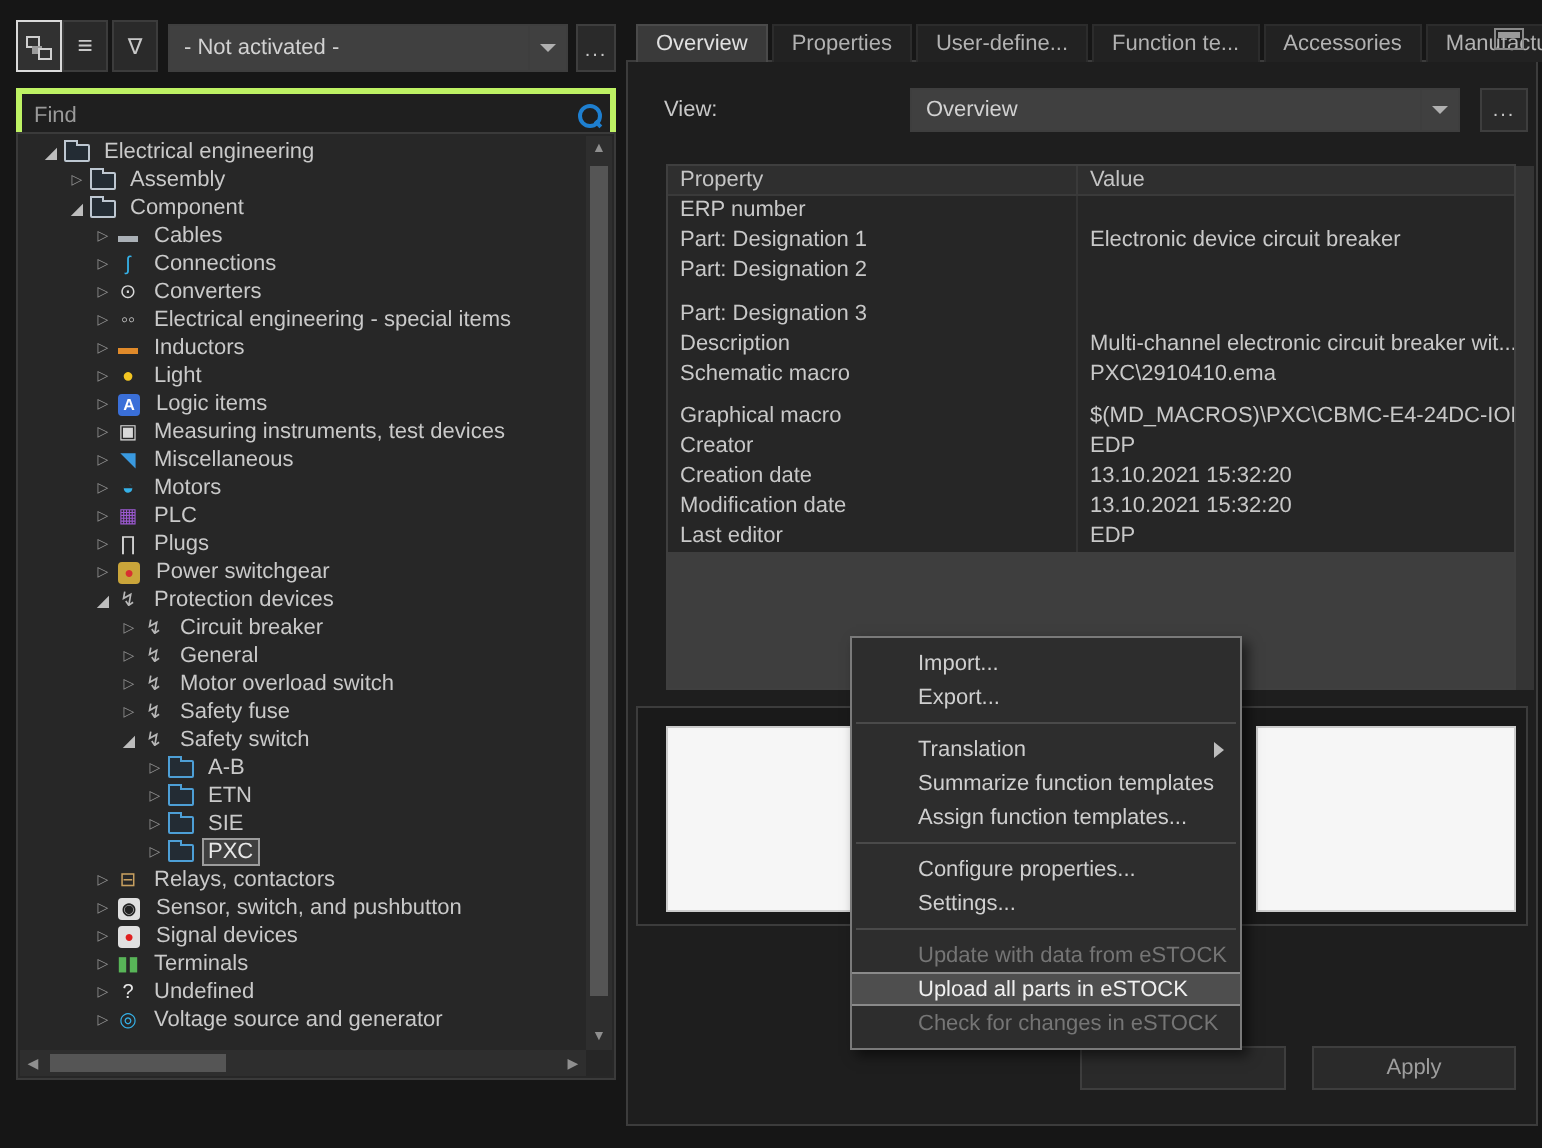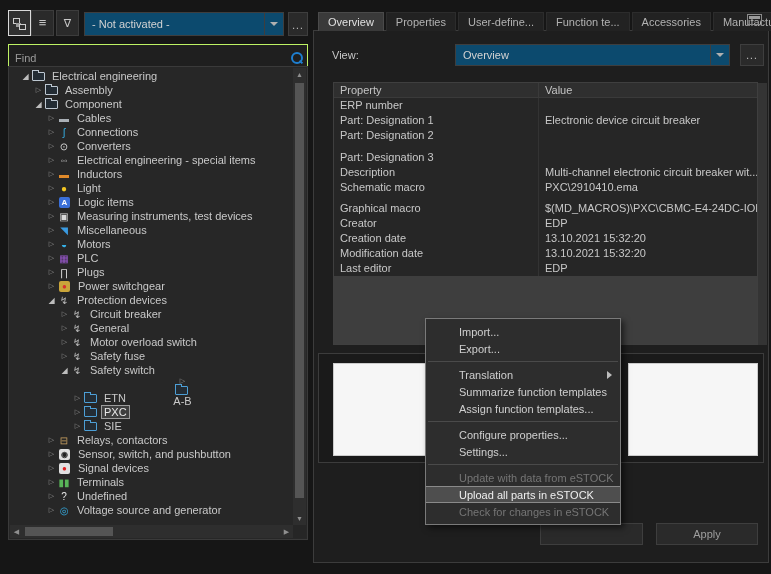--- a/index.html
+++ b/index.html
@@ -9,28 +9,28 @@
 
   
   .tbtn { position:absolute; top:10px; width:23px; height:26px; background:#2a2a2a;
     border:1px solid #3c3c3c; display:flex; align-items:center; justify-content:center; }
   .tbtn.sel { border:1px solid #dadada; background:#313131; }
   .icon-tree { position:relative; width:13px; height:11px; }
   .icon-tree::before { content:""; position:absolute; left:0; top:0; width:5px; height:4px; border:1px solid #cfcfcf; }
   .icon-tree::after { content:""; position:absolute; left:6px; top:6px; width:5px; height:4px; border:1px solid #cfcfcf; box-shadow:-4px -2px 0 -1px #9a9a9a; }
   .icon-list { color:#c8c8c8; font-size:13px; line-height:10px; }
   .icon-funnel { color:#c8c8c8; font-size:11px; }
-  .combo { position:absolute; background:#0c4a6e; border:1px solid #3e3e3e; display:flex; align-items:center; }
+  .combo { position:absolute; background:#404040; border:1px solid #3e3e3e; display:flex; align-items:center; }
   .combo .cval { flex:1; padding:0 7px; color:#d2d2d2; white-space:nowrap; overflow:hidden; }
   .combo .carrow { width:19px; align-self:stretch; border-left:1px solid #3e3e3e; display:flex; align-items:center; justify-content:center; }
   .tri-down { width:0; height:0; border-left:4px solid transparent; border-right:4px solid transparent; border-top:4px solid #b0b0b0; }
   .morebtn { position:absolute; background:#2a2a2a; border:1px solid #3e3e3e; color:#c8c8c8;
     display:flex; align-items:flex-end; justify-content:center; font-size:10px; letter-spacing:1px; padding-bottom:4px; }
   .findbox { position:absolute; left:8px; top:44px; width:300px; height:28px; background:#1f1f1f;
-    border:1px solid #bef264; display:flex; align-items:center; }
+    border:3px solid #bef264; display:flex; align-items:center; }
   .findbox input { flex:1; background:transparent; border:none; outline:none; color:#bdbdbd;
     font-family:"Liberation Sans",sans-serif; font-size:11px; padding:0 6px; }
   .findbox input::placeholder { color:#9a9a9a; }
   .mag { position:relative; width:14px; height:14px; margin-right:4px; }
   .mag::before { content:""; position:absolute; left:2px; top:1px; width:8px; height:8px; border:2px solid #1e7fd0; border-radius:50%; }
   .mag::after { content:""; position:absolute; left:10px; top:10px; width:4px; height:2px; background:#1e7fd0; transform:rotate(45deg); }
 
   .treewrap { position:absolute; left:8px; top:66px; width:300px; height:474px;
     background:#272727; border:1px solid #3a3a3a; }
   .treeitems { position:absolute; left:1px; top:2px; right:14px; bottom:14px; overflow:hidden; }
@@ -231,39 +231,39 @@
         <div class="titem" style="padding-left: 49px;">
           <span class="arrow">▷</span>
           <span class="gly" style="color: rgb(184, 184, 184);">↯</span>
           <span class="lbl">Safety fuse</span>
         </div>
         <div class="titem" style="padding-left: 49px;">
           <span class="arrow exp">◢</span>
           <span class="gly" style="color: rgb(184, 184, 184);">↯</span>
           <span class="lbl">Safety switch</span>
         </div>
-        <div class="titem" style="padding-left: 62px; flex-direction: column;">
+        <div class="titem" style="padding-left: 62px;">
           <span class="arrow">▷</span>
           <span class="tree-folder" style="--fc: #4d9fd6;"></span>
           <span class="lbl">A-B</span>
         </div>
         <div class="titem" style="padding-left: 62px;">
           <span class="arrow">▷</span>
           <span class="tree-folder" style="--fc: #4d9fd6;"></span>
           <span class="lbl">ETN</span>
         </div>
+        <div class="titem" style="padding-left: 62px;">
+          <span class="arrow">▷</span>
+          <span class="tree-folder" style="--fc: #4d9fd6;"></span>
+          <span class="lbl">SIE</span>
+        </div>
         <div class="titem selected" style="padding-left: 62px;">
           <span class="arrow">▷</span>
           <span class="tree-folder" style="--fc: #4d9fd6;"></span>
           <span class="lbl">PXC</span>
-        </div>
-        <div class="titem" style="padding-left: 62px;">
-          <span class="arrow">▷</span>
-          <span class="tree-folder" style="--fc: #4d9fd6;"></span>
-          <span class="lbl">SIE</span>
         </div>
         <div class="titem" style="padding-left: 36px;">
           <span class="arrow">▷</span>
           <span class="gly" style="color: rgb(200, 160, 96);">⊟</span>
           <span class="lbl">Relays, contactors</span>
         </div>
         <div class="titem" style="padding-left: 36px;">
           <span class="arrow">▷</span>
           <span class="gly boxed" style="color: rgb(34, 34, 34); background: rgb(224, 224, 224);">◉</span>
           <span class="lbl">Sensor, switch, and pushbutton</span>

